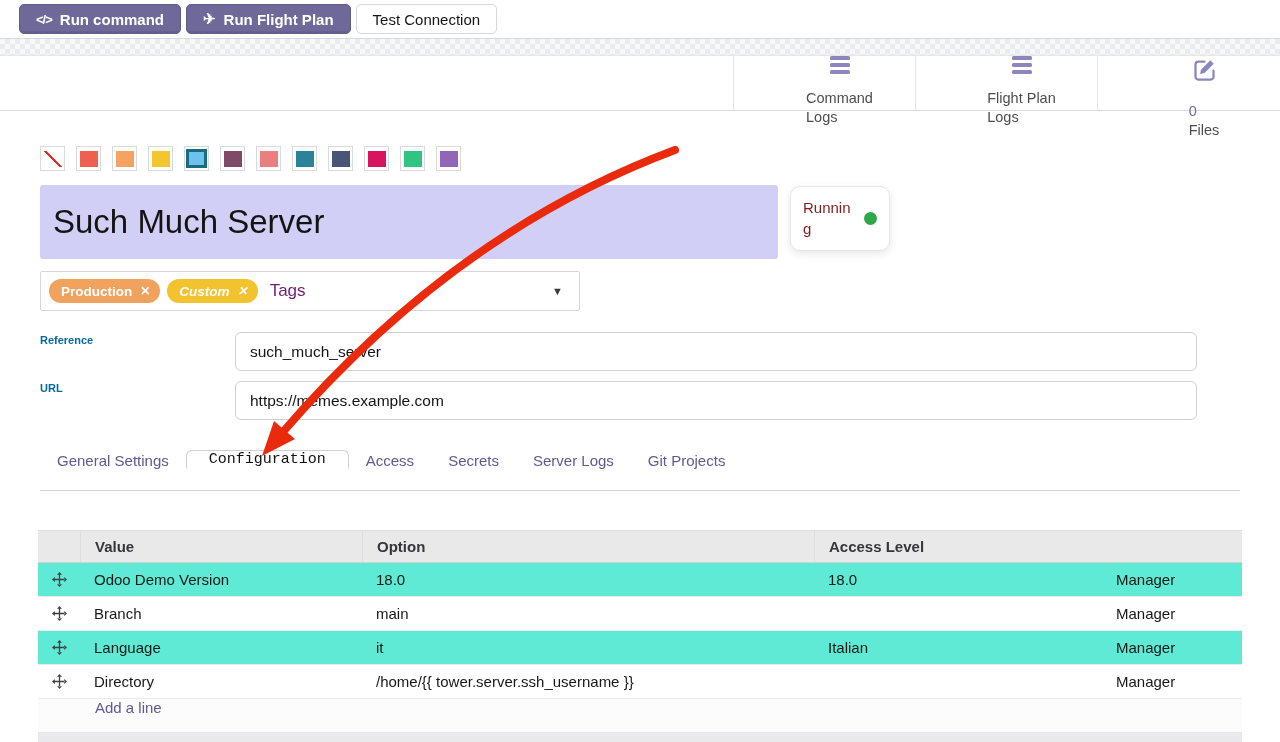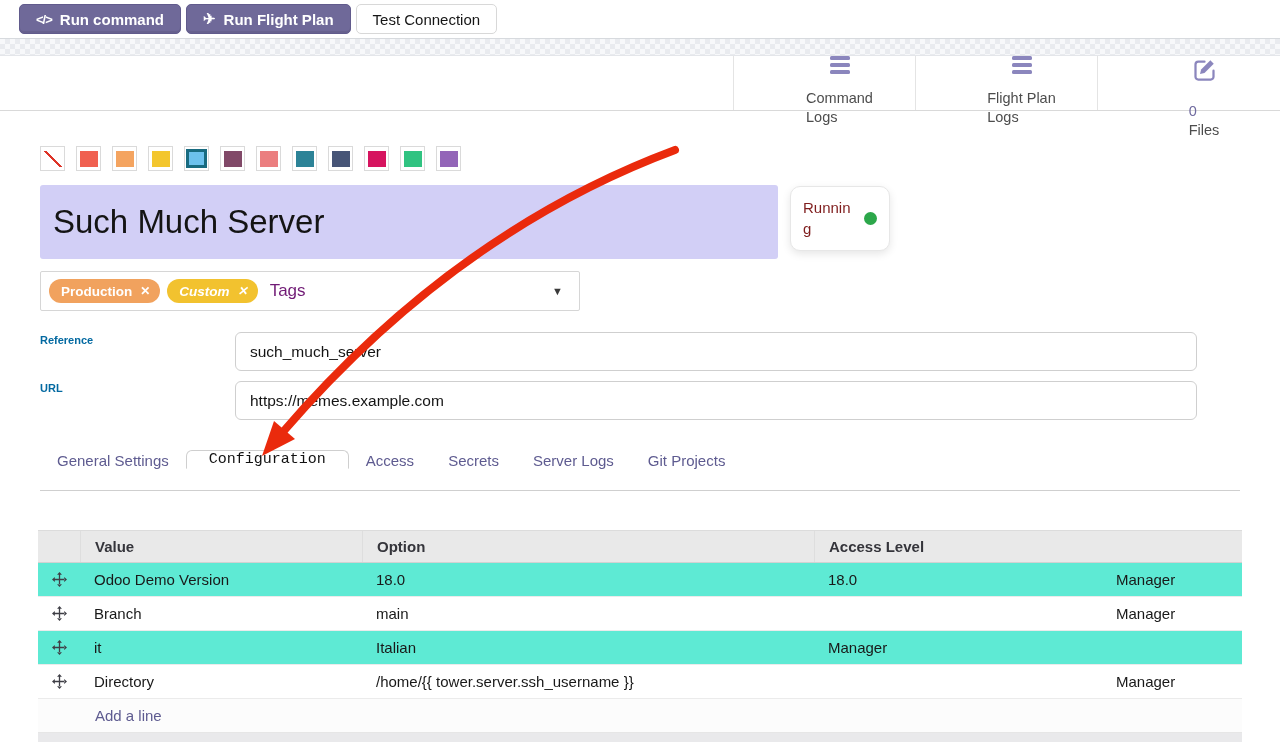--- a/index.html
+++ b/index.html
@@ -68,21 +68,21 @@
   
   .cfg-table { position:absolute; left:38px; top:530px; width:1204px; }
   .t-row, .t-head { display:grid; grid-template-columns:42px 282px 452px 288px 140px; }
   .t-head { background:#e9e9e9; height:33px; border-top:1px solid #dcdcdc; border-bottom:1px solid #d2d2d2; }
   .t-head > div { display:flex; align-items:center; padding-left:14px; font-size:15px; font-weight:700; color:#35353b; border-left:1px solid #dedede; }
   .t-head > div:first-child { border-left:none; }
   .t-row { height:34px; background:#fff; border-bottom:1px solid #ebebeb; }
   .t-row.striped { background:#5eead4; }
   .t-row > div { display:flex; align-items:center; padding-left:14px; font-size:15px; color:#191919; }
   .cell-handle { justify-content:center !important; padding-left:0 !important; cursor:grab; }
-  .add-row { height:34px; display:flex; align-items:center; padding-left:57px; background:#fcfcfc; border-bottom:1px solid #e6e6e6; }
+  .add-row { height:34px; display:flex; padding-left:57px; background:#fcfcfc; border-bottom:1px solid #e6e6e6; }
   .add-link { color:#5e5b90; font-size:15px; cursor:pointer; }
   .t-footer { height:11px; background:#e9e9eb; }
 
   
   .arrow-overlay { position:absolute; left:0; top:0; z-index:40; pointer-events:none; }
 </style>
 </head>
 <body>
 
 <div class="page">
@@ -247,20 +247,21 @@
       <div></div>
       <div>Manager</div>
     </div>
 
     <div class="t-row striped">
       <div class="cell-handle">
         <svg width="15" height="15" viewBox="0 0 16 16">
             <path d="M8 0l2.6 3H5.4zM8 16l2.6-3H5.4zM0 8l3-2.6v5.2zM16 8l-3-2.6v5.2zM7.3 2.5h1.4v11H7.3zM2.5 7.3h11v1.4h-11z" fill="#3f3f46"></path>
           </svg>
       </div>
+      <div>Language</div>
       <div>it</div>
       <div>Italian</div>
       <div>Manager</div>
     </div>
 
     <div class="t-row">
       <div class="cell-handle">
         <svg width="15" height="15" viewBox="0 0 16 16">
             <path d="M8 0l2.6 3H5.4zM8 16l2.6-3H5.4zM0 8l3-2.6v5.2zM16 8l-3-2.6v5.2zM7.3 2.5h1.4v11H7.3zM2.5 7.3h11v1.4h-11z" fill="#3f3f46"></path>
           </svg>

